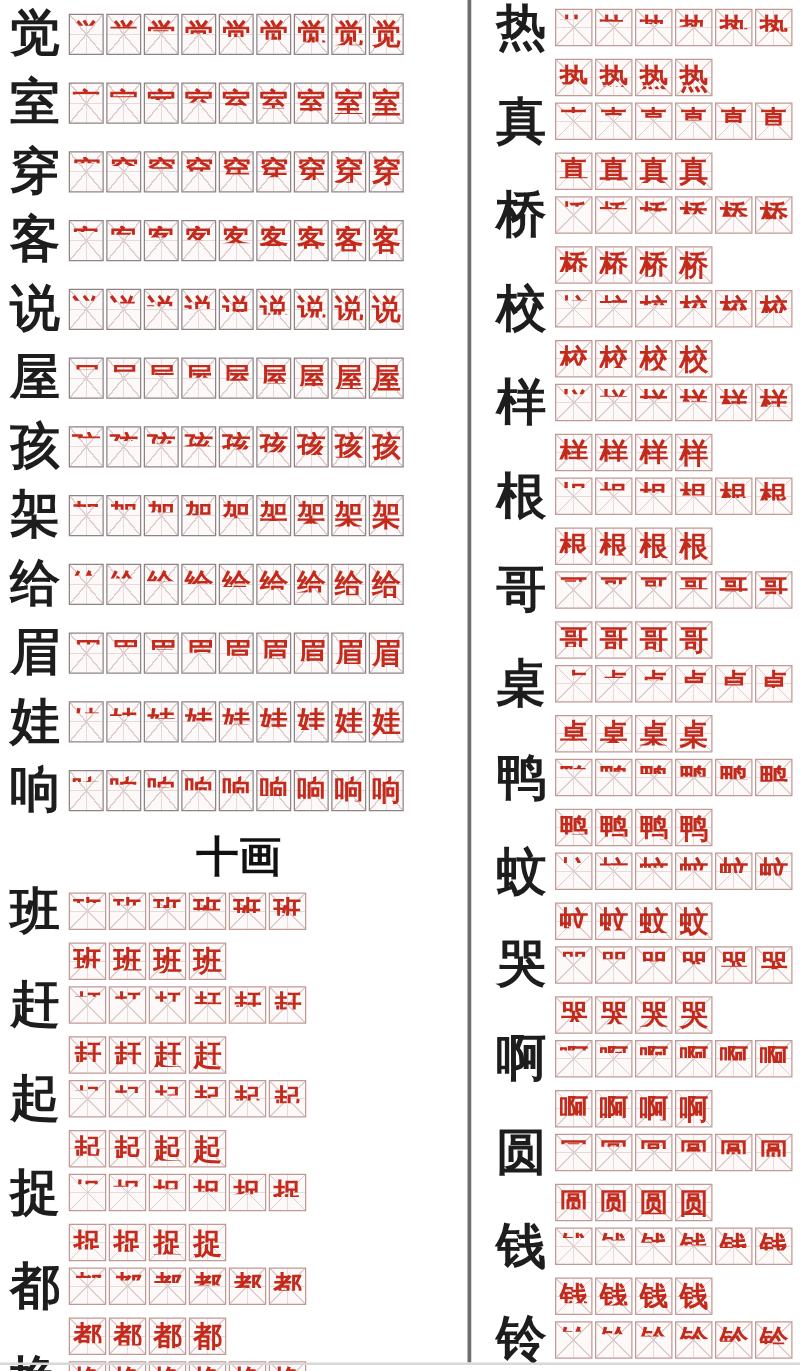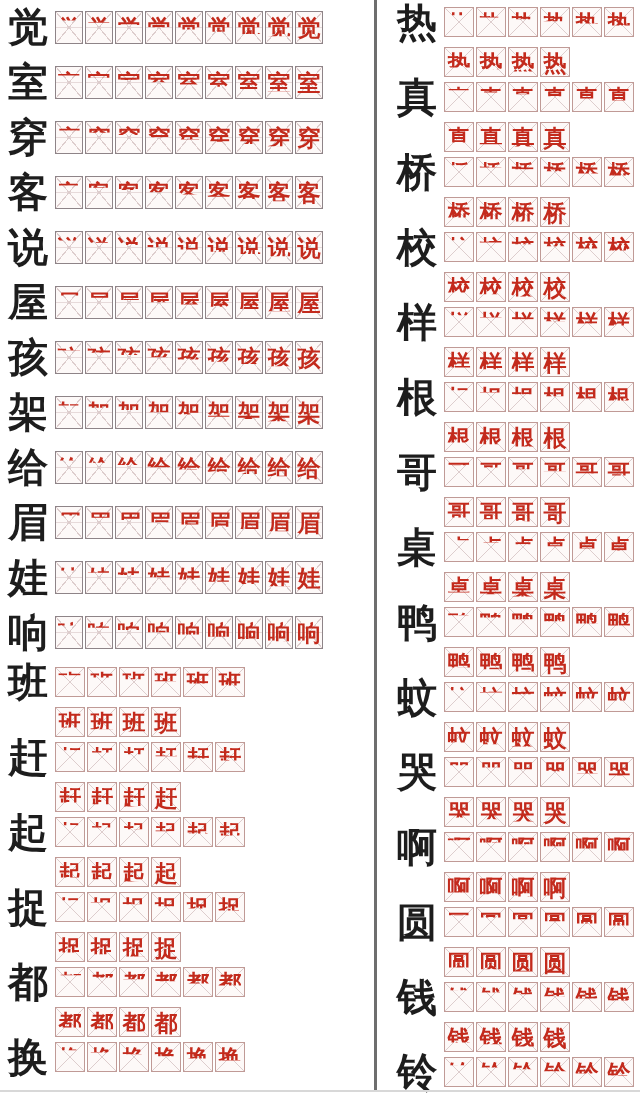--- a/index.html
+++ b/index.html
@@ -462,20 +462,21 @@
               <span class="gridbox">
                 <span class="glyph" style="clip-path: inset(0px 0px 10%);">响</span>
               </span>
               <span class="gridbox">
                 <span class="glyph">响</span>
               </span>
             </div>
           </div>
         </div>
       </div>
+    <div class="section-header">十画</div>
     <div id="left-ten">
         <div class="char-row ten">
           <div class="hanzi">班</div>
           <div class="lines">
             <div class="boxline">
               <span class="gridbox">
                 <span class="glyph" style="clip-path: inset(0px 0px 79%);">班</span>
               </span>
               <span class="gridbox">
                 <span class="glyph" style="clip-path: inset(0px 0px 70%);">班</span>

